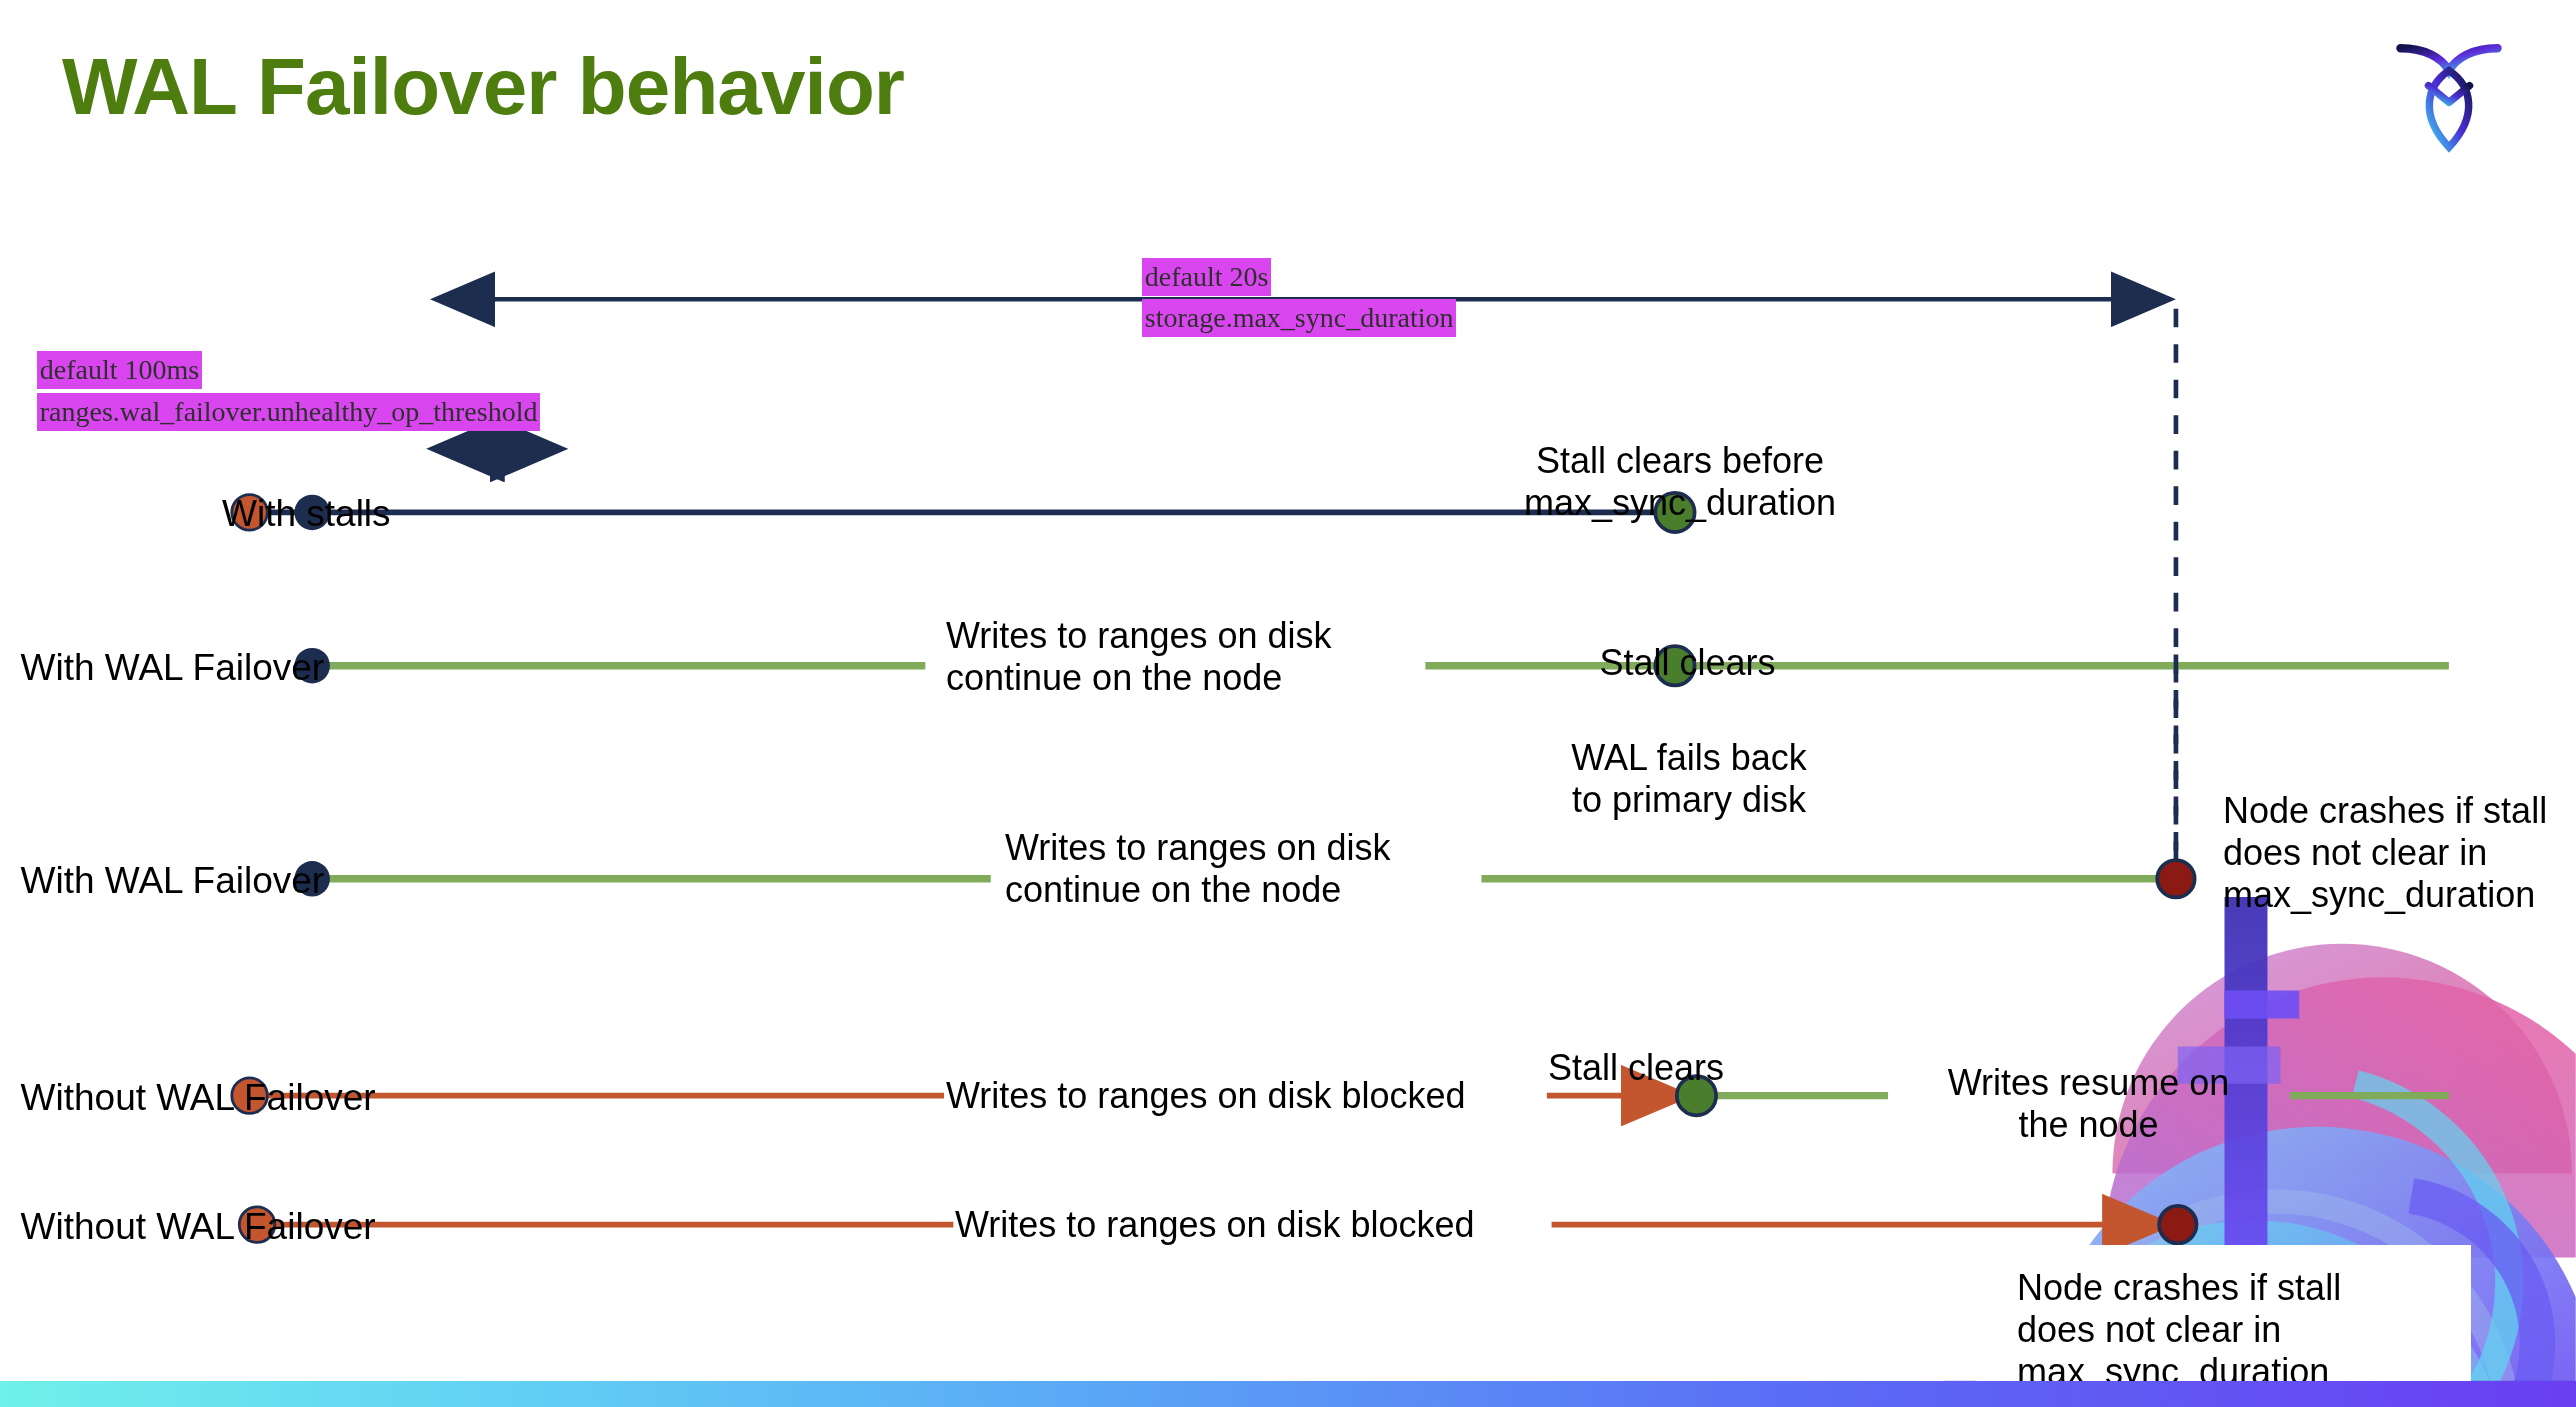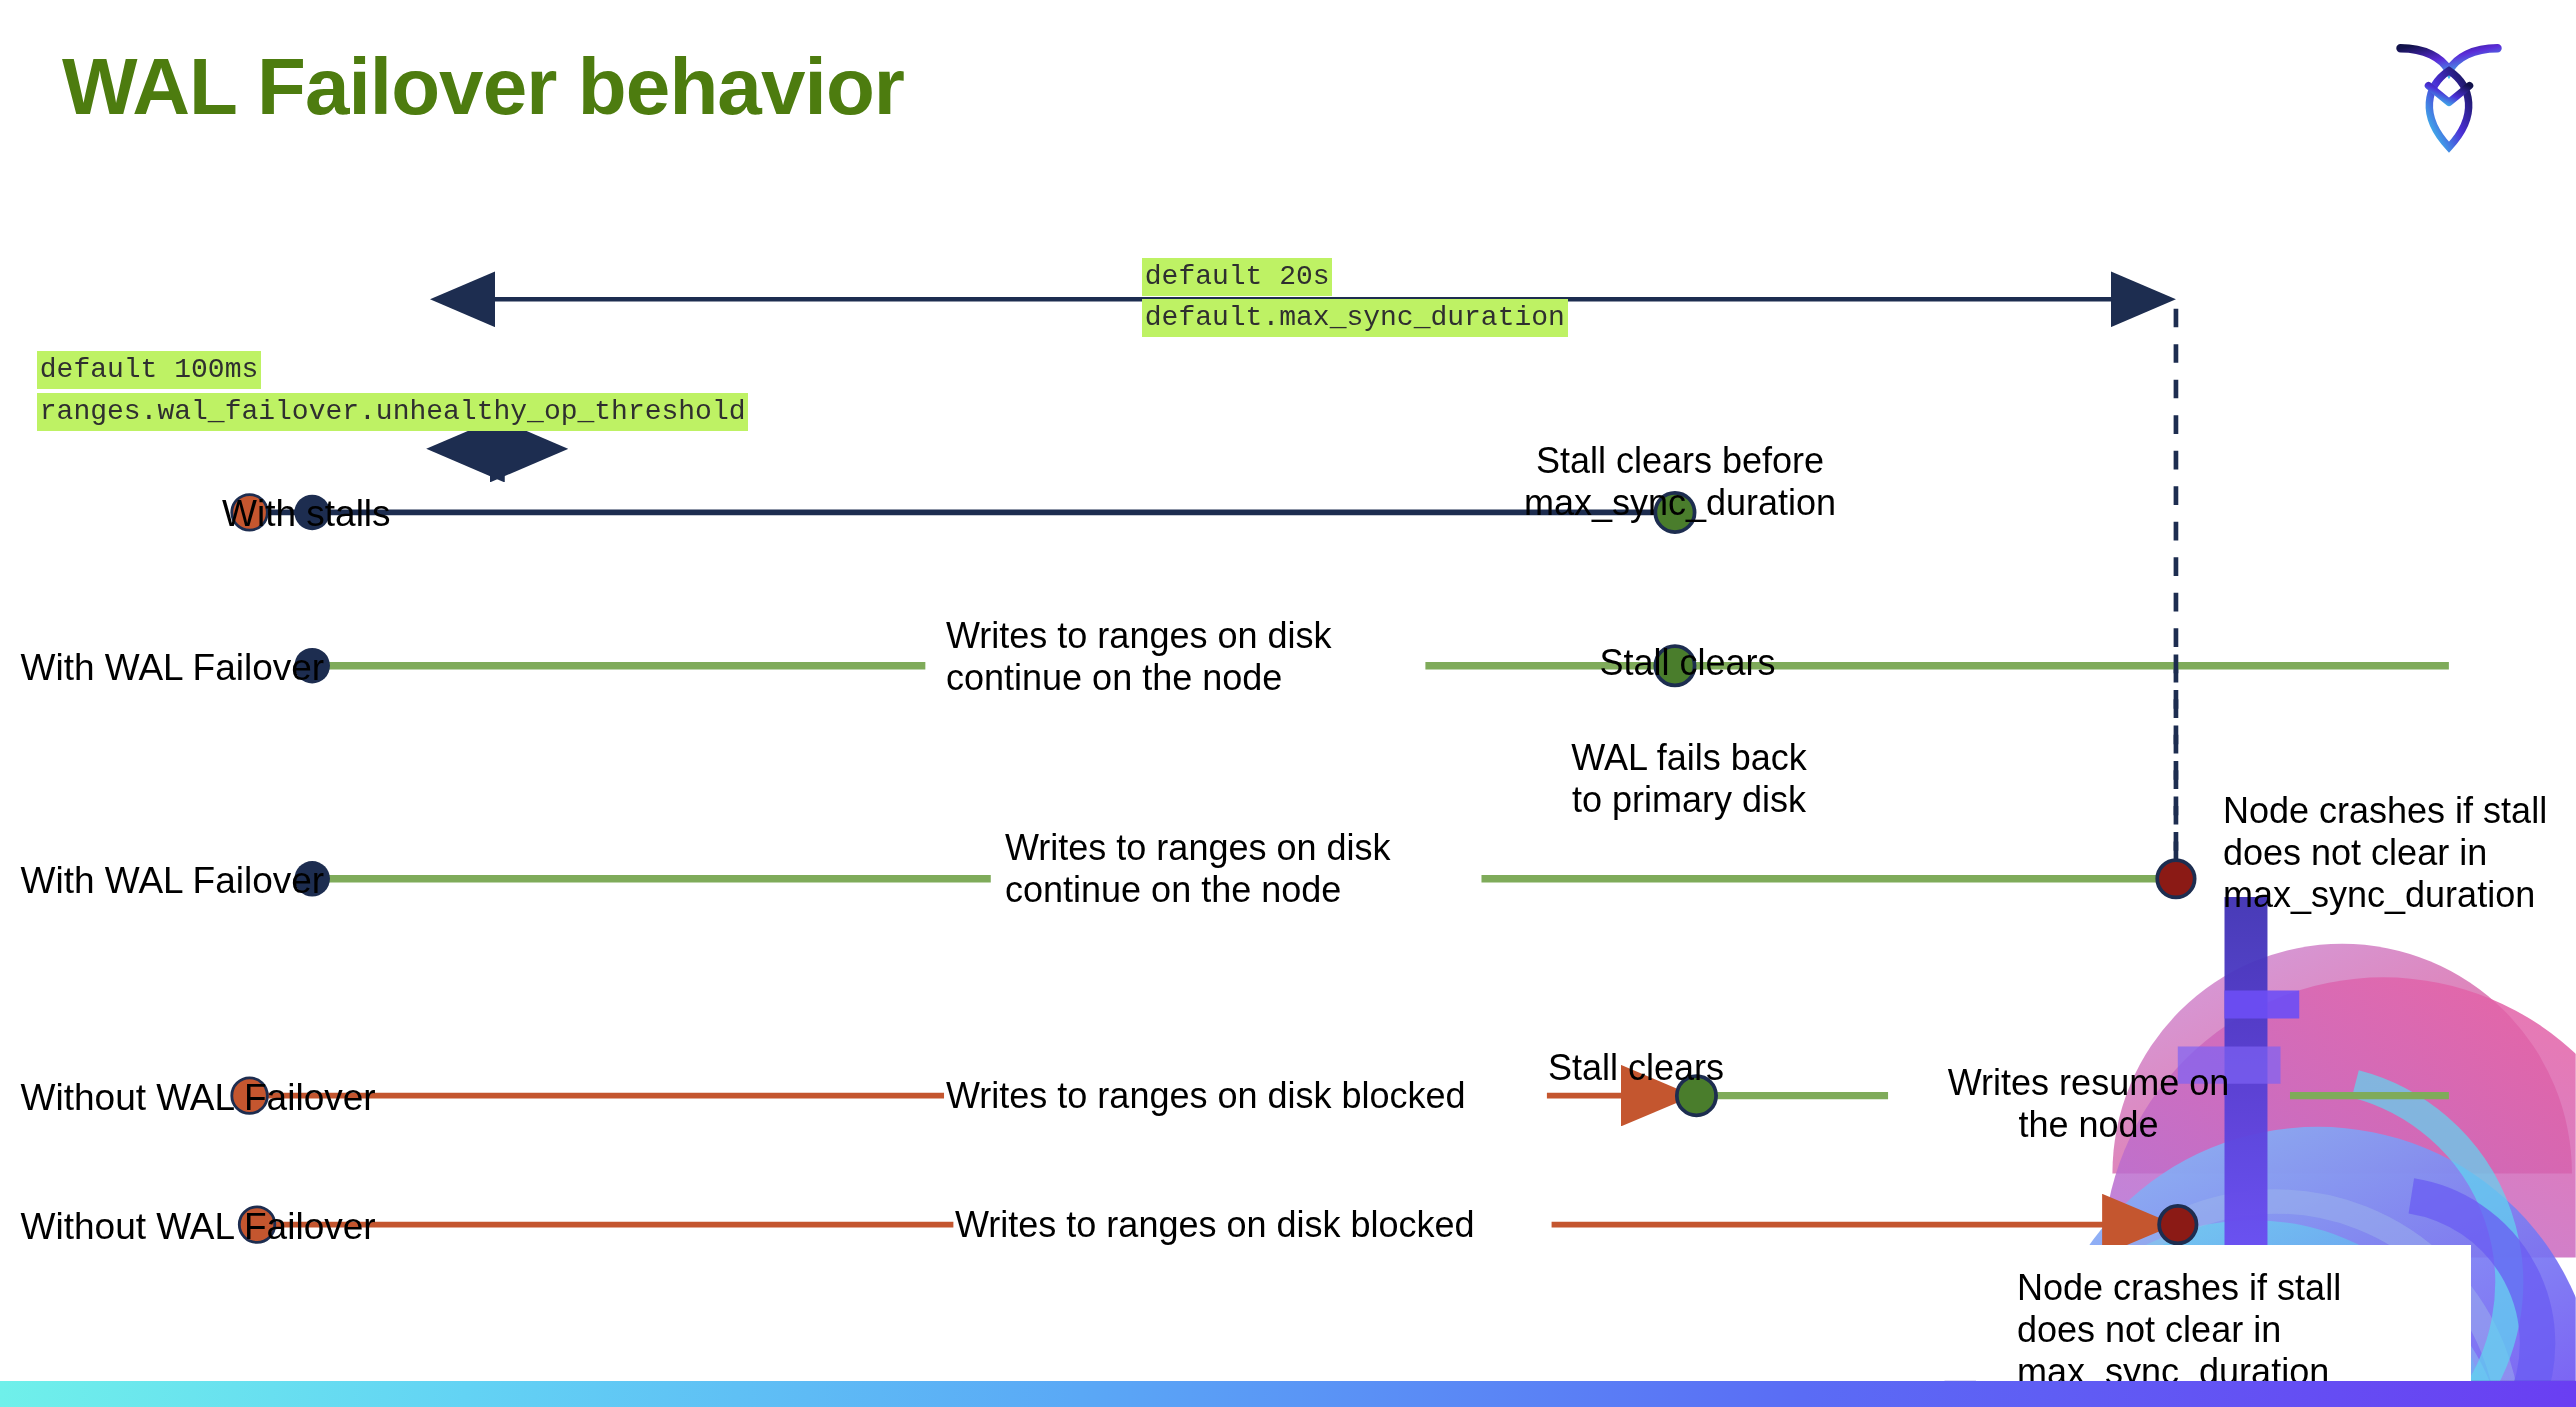--- a/index.html
+++ b/index.html
@@ -25,22 +25,22 @@
   .art{position:absolute;left:1944px;top:897px;width:632px;height:510px;overflow:hidden;pointer-events:none;}
   .bottombar{position:absolute;left:0;top:1381px;width:2576px;height:26px;
     background:linear-gradient(90deg,#6ff0ea 0%,#63d3f4 18%,#5aa8f6 42%,#5a6cf5 70%,#6a3ef2 100%);}
 
   
   #vec{position:absolute;left:0;top:0;width:2576px;height:1408px;}
 
   
   .code{
     position:absolute;
-    font-family:Liberation Mono, monospace;
-    font-size:28px;color:#2f2f2f;background:#bef264;
+    font-family:Liberation Serif, serif;
+    font-size:28px;color:#2f2f2f;background:#d946ef;
     white-space:pre;line-height:1.28;padding:0.9px 2.8px;
   }
 
   
   .rowlabel{
     position:absolute;font-size:37px;color:#000;white-space:nowrap;
     font-family:"Liberation Sans","DejaVu Sans",sans-serif;
   }
 
   
@@ -186,21 +186,21 @@
 
     <g>
       <line x1="278" y1="1310" x2="1020" y2="1310" stroke="#c4562f" stroke-width="6"></line>
       <line x1="1660" y1="1310" x2="2315" y2="1310" stroke="#c4562f" stroke-width="6" marker-end="url(#orangeArrowR)"></line>
       <circle cx="275" cy="1310" r="19" fill="#c4562f" stroke="#1d2d50" stroke-width="3"></circle>
       <circle cx="2330" cy="1310" r="20" fill="#8b1a15" stroke="#1d2d50" stroke-width="4"></circle>
     </g>
   </svg>
 
   <div class="code" style="left:1142px;top:258px;">default 20s</div>
-  <div class="code" style="left:1142px;top:299px;">default.max_sync_duration</div>
+  <div class="code" style="left:1142px;top:299px;">storage.max_sync_duration</div>
 
   <div class="code" style="left:37px;top:351px;">default 100ms</div>
   <div class="code" style="left:37px;top:393px;">ranges.wal_failover.unhealthy_op_threshold</div>
 
   <div class="rowlabel" style="left:222px;top:493px;">With stalls</div>
   <div class="rowlabel" style="left:20.6px;top:647px;">With WAL Failover</div>
   <div class="rowlabel" style="left:20.6px;top:860px;">With WAL Failover</div>
   <div class="rowlabel" style="left:20.6px;top:1077px;">Without WAL Failover</div>
   <div class="rowlabel" style="left:20.6px;top:1206px;">Without WAL Failover</div>
 

